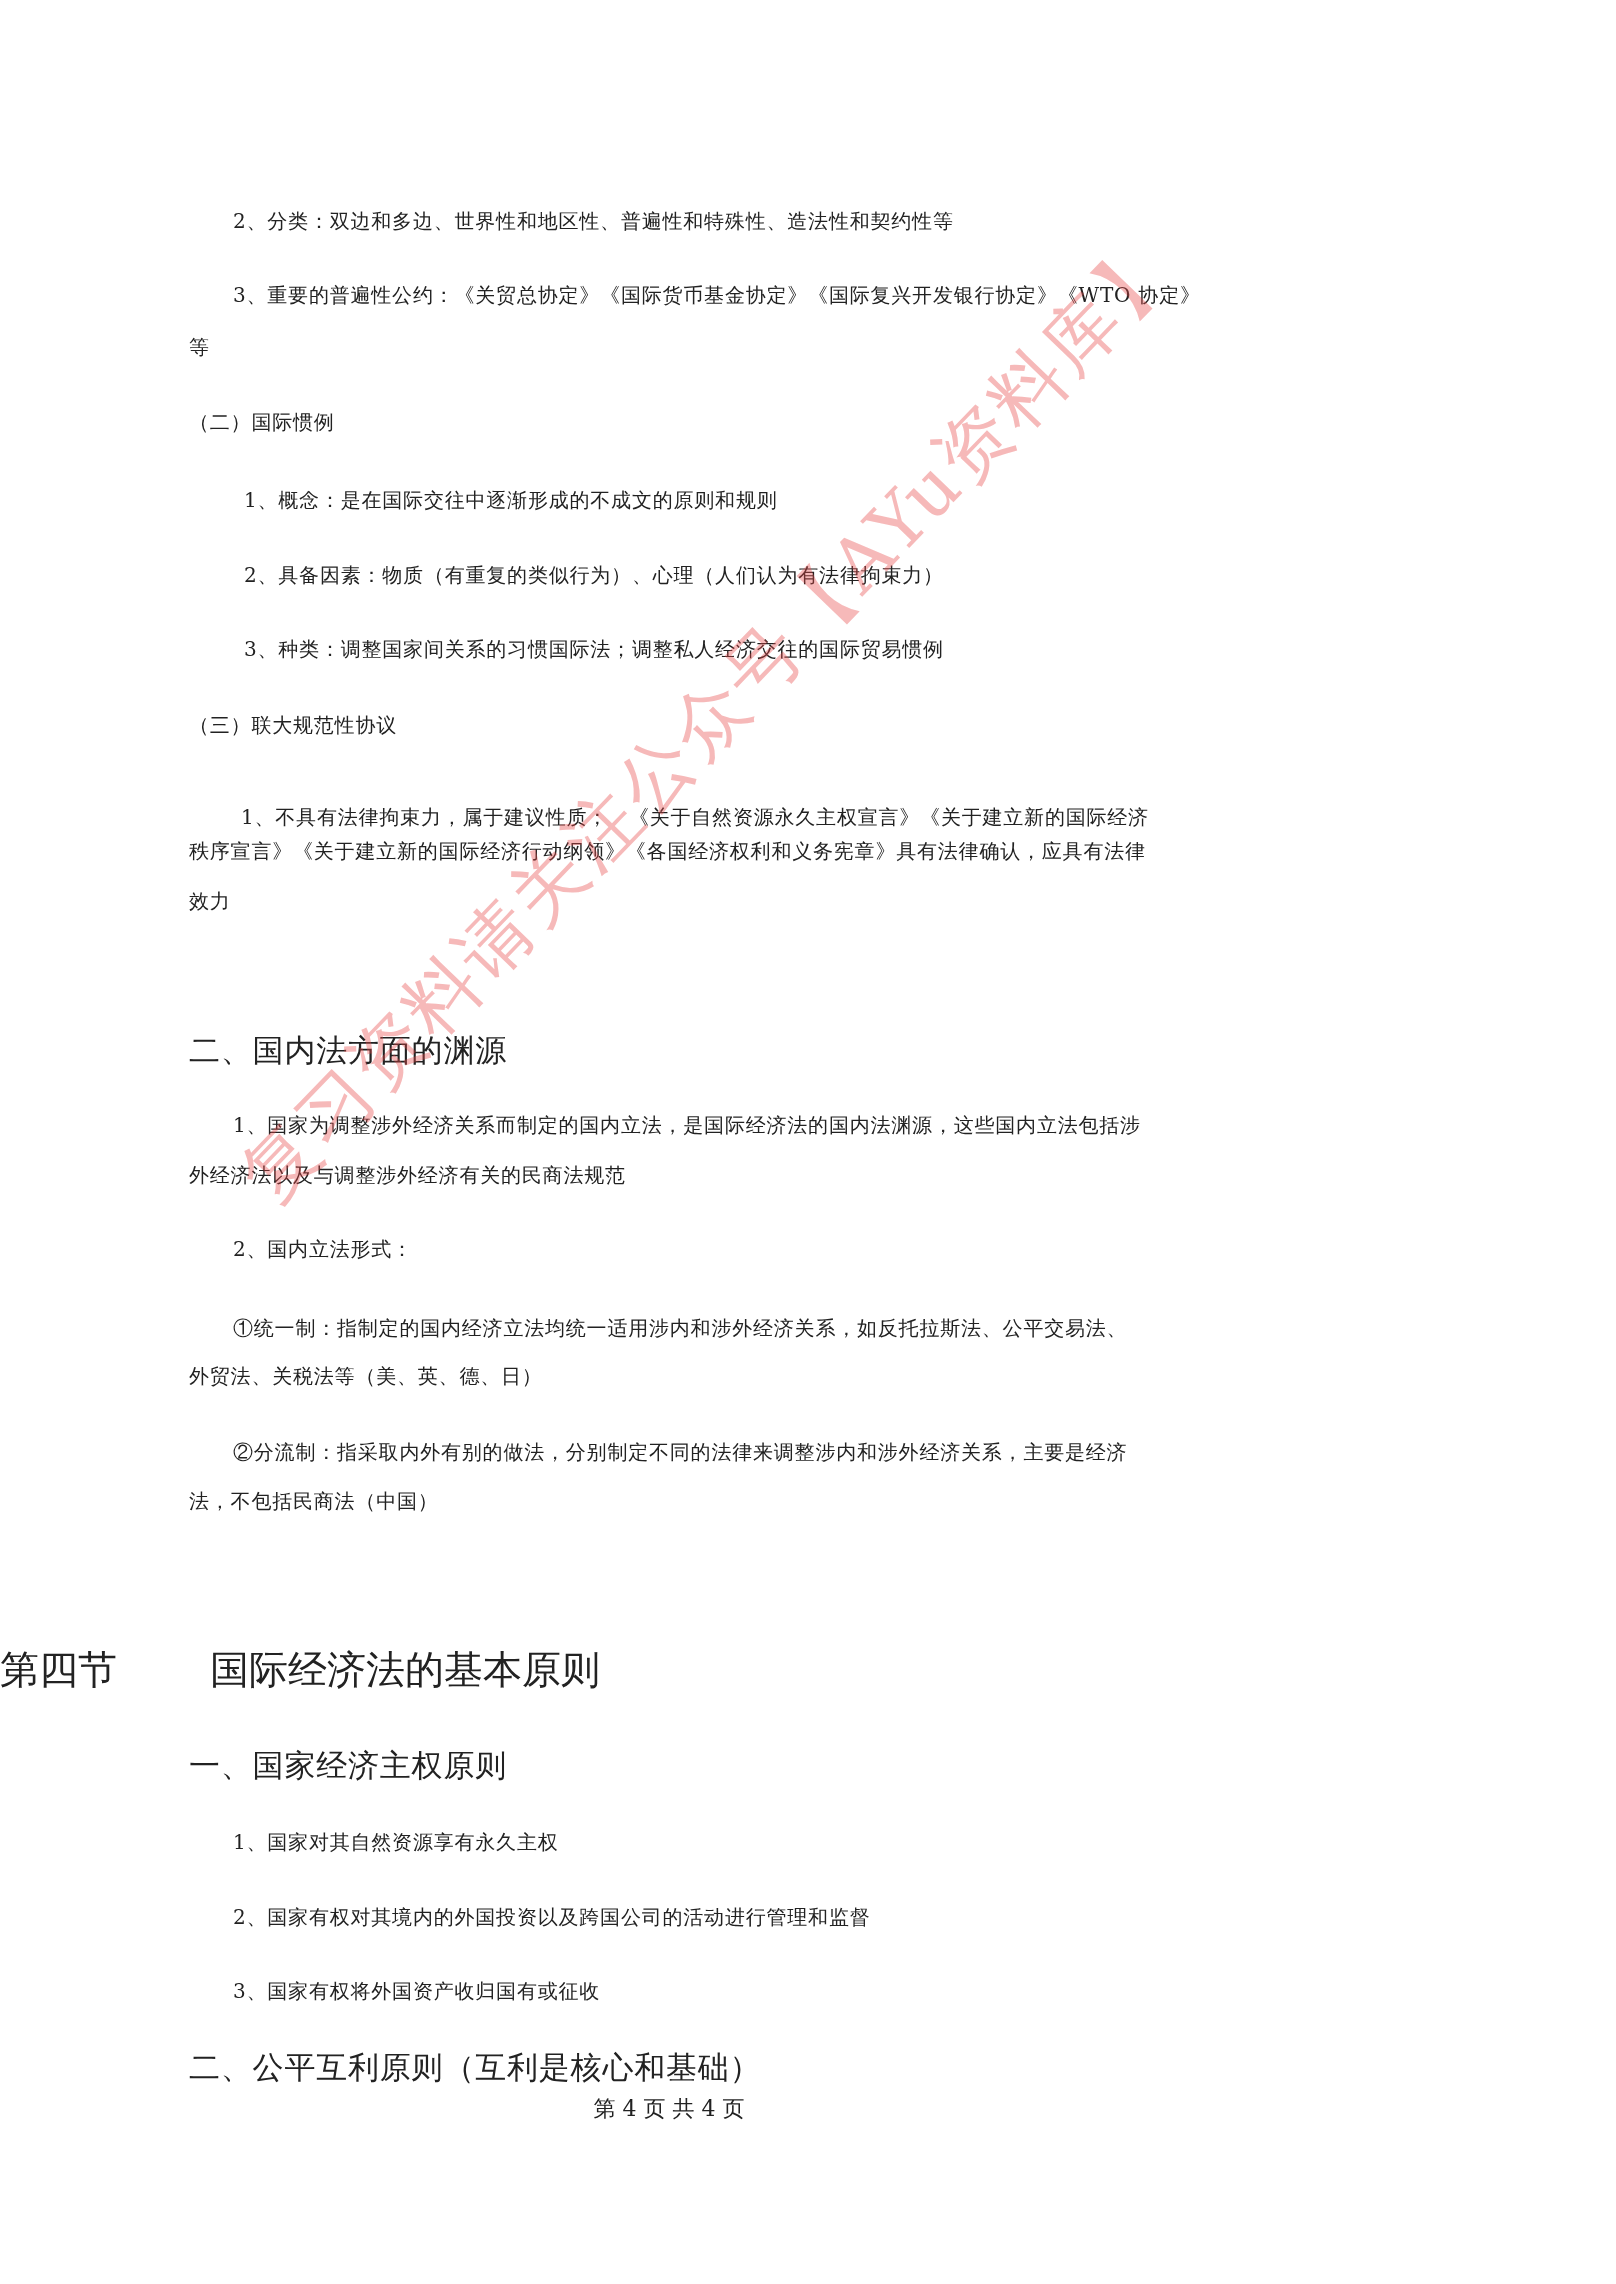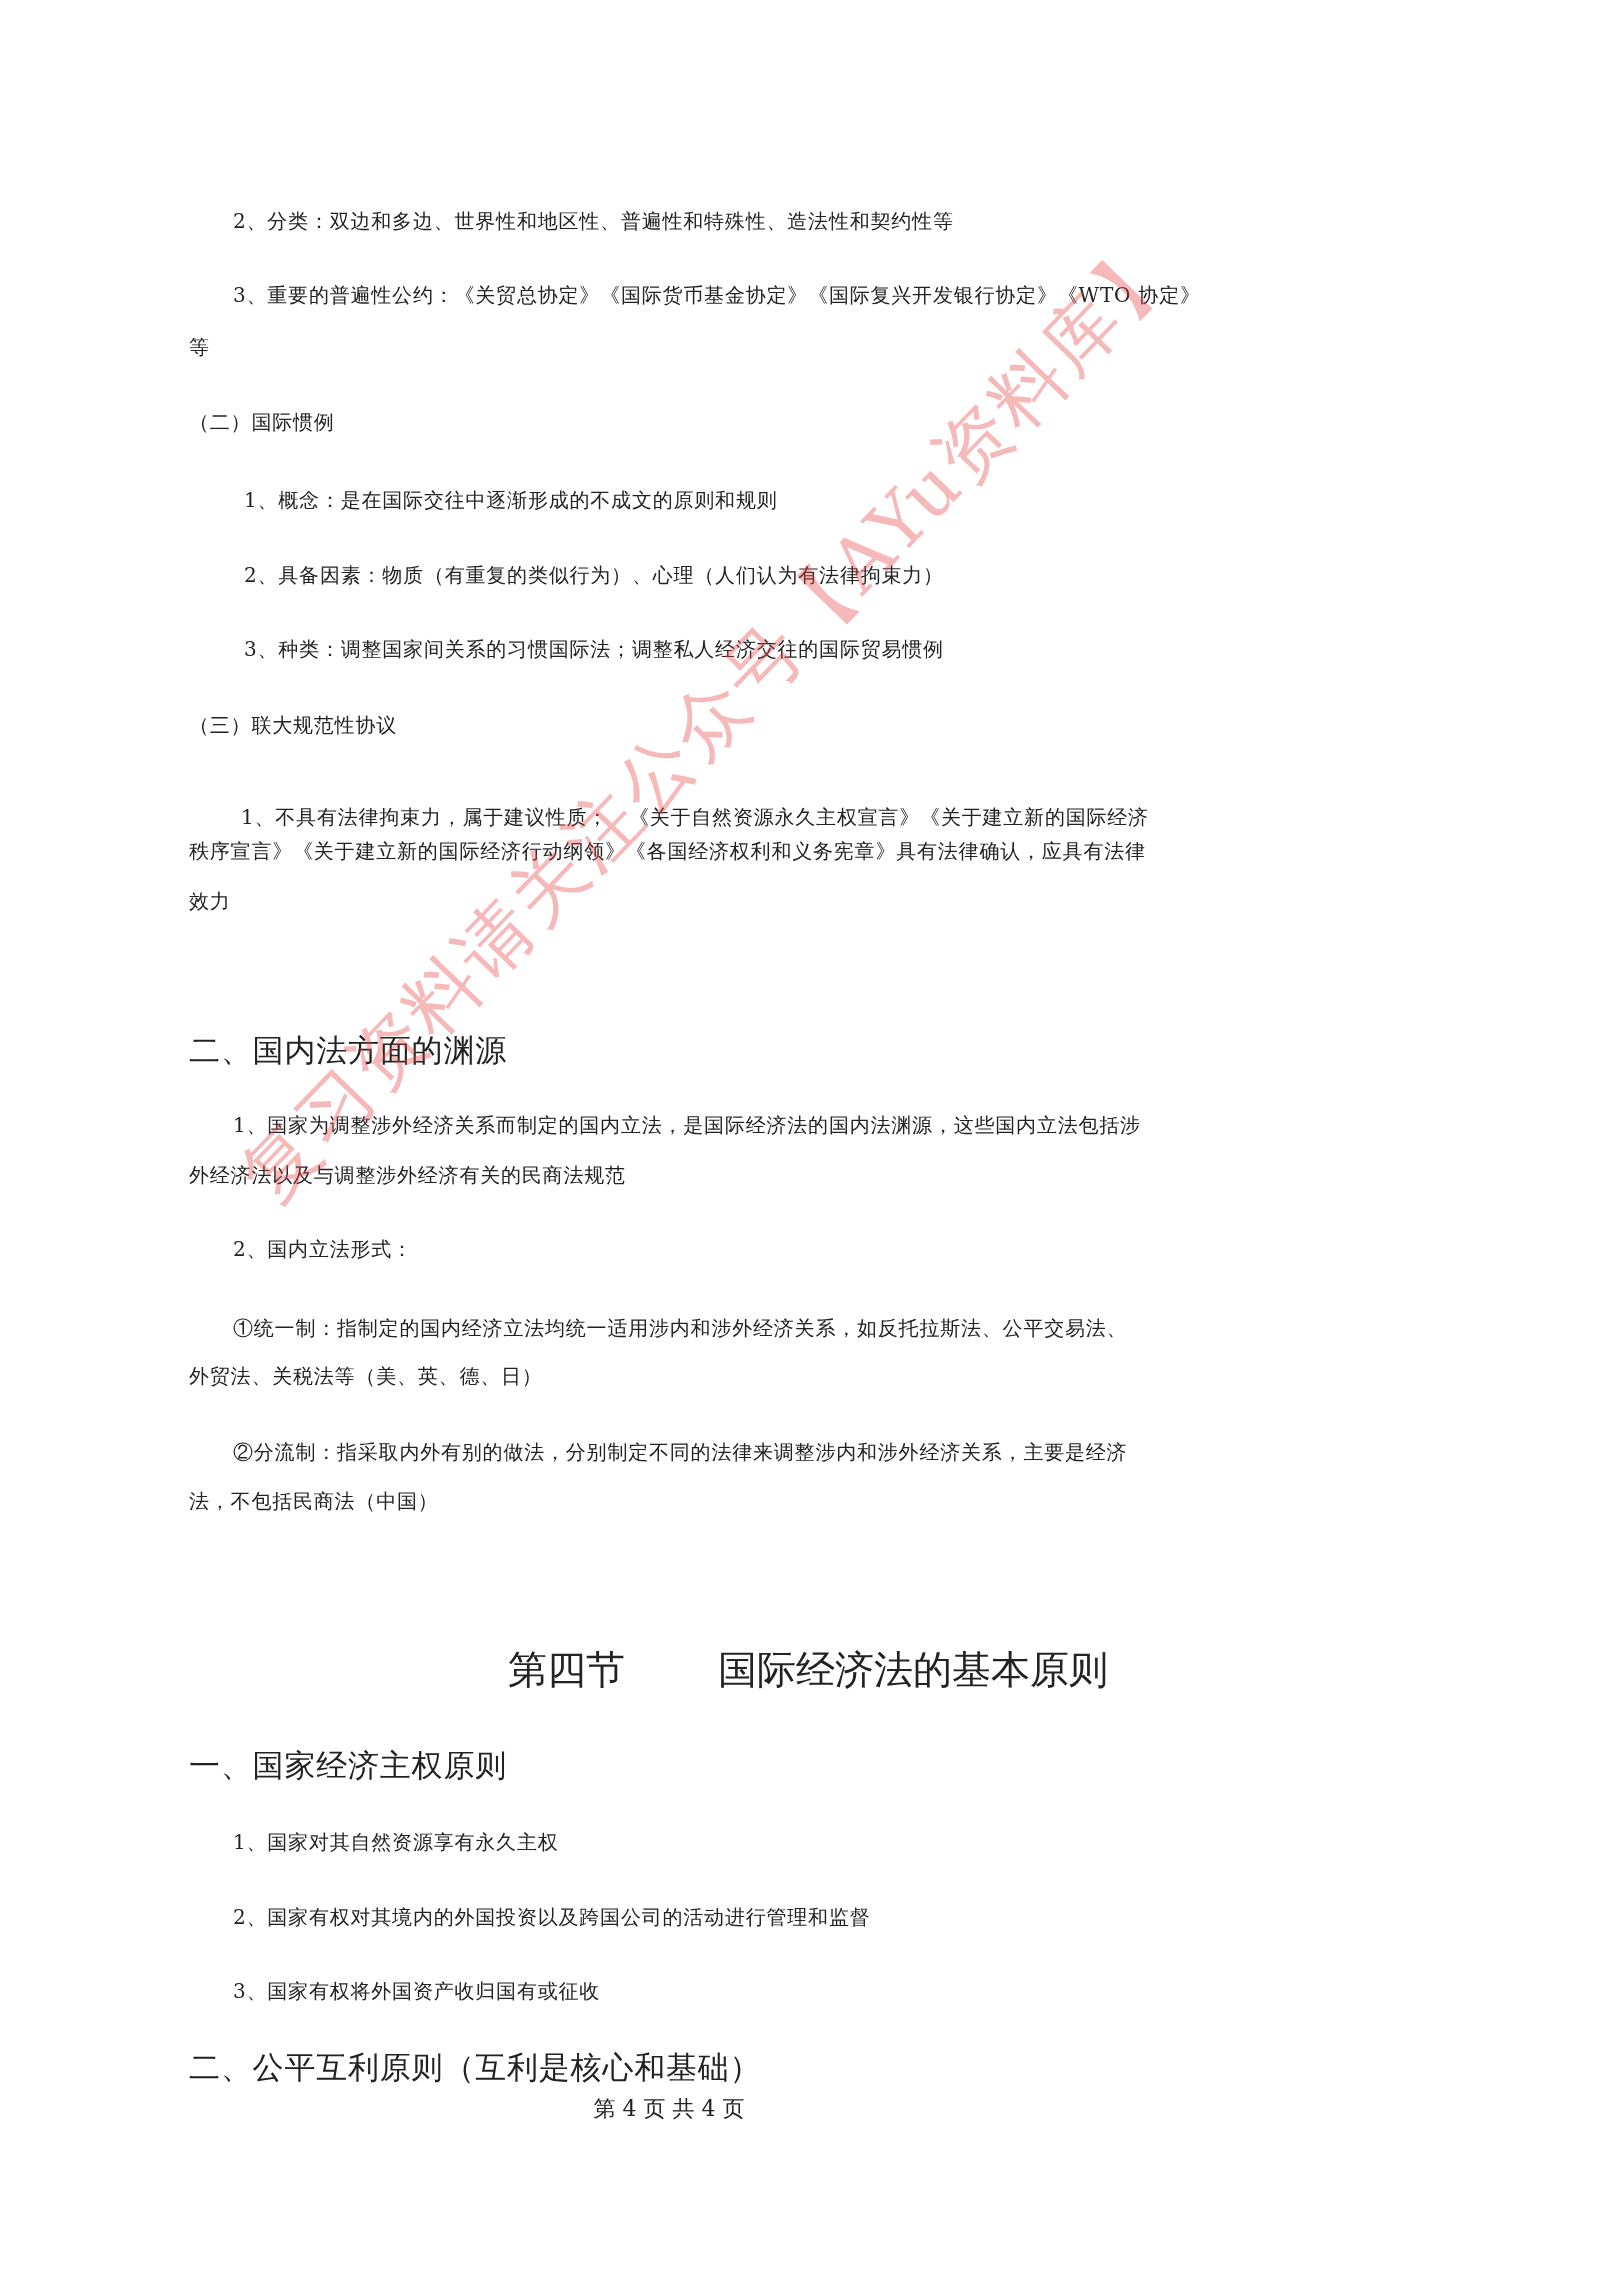--- a/index.html
+++ b/index.html
@@ -2,21 +2,21 @@
 <html style="font-size:12.4px"><head>
 <meta charset="utf-8">
 <style>
   html, body { margin: 0; padding: 0; background: #ffffff; }
   body { width: 1616px; height: 2284px; position: relative; overflow: hidden;
          font-family: "DejaVu Serif", "Liberation Serif", serif; color: #222; }
   .page { position: absolute; left: 0; top: 0; width: 1616px; height: 2284px; }
   .line { position: absolute; font-size: 26px; line-height: 34px; white-space: nowrap; letter-spacing: 0.8px; }
   .sub { font-size: 20px; }
   .head { font-size: 31px; }
-  .title { position: absolute; left: 0; width: 1616px; text-align: center; font-size: 39px; top: 1645px; line-height: 50px; }
+  .title { position: absolute; left: 0; width: 1616px; font-size: 39px; top: 1645px; line-height: 50px; }
   .title span { display: inline-block; }
   .title .gap { width: 93px; }
   .footer { position: absolute; left: 0; width: 1338px; text-align: center; top: 2095px; font-size: 22px; line-height: 28px; }
   .watermark { position: absolute; left: 256px; top: 1140px; transform-origin: left center; transform: rotate(-46deg);
                font-size: 74px; color: rgba(232, 70, 70, 0.38); white-space: nowrap; letter-spacing: 3.1px;
                font-family: "DejaVu Serif", "Liberation Serif", serif; pointer-events: none; }
 </style>
 </head>
 <body>
 

